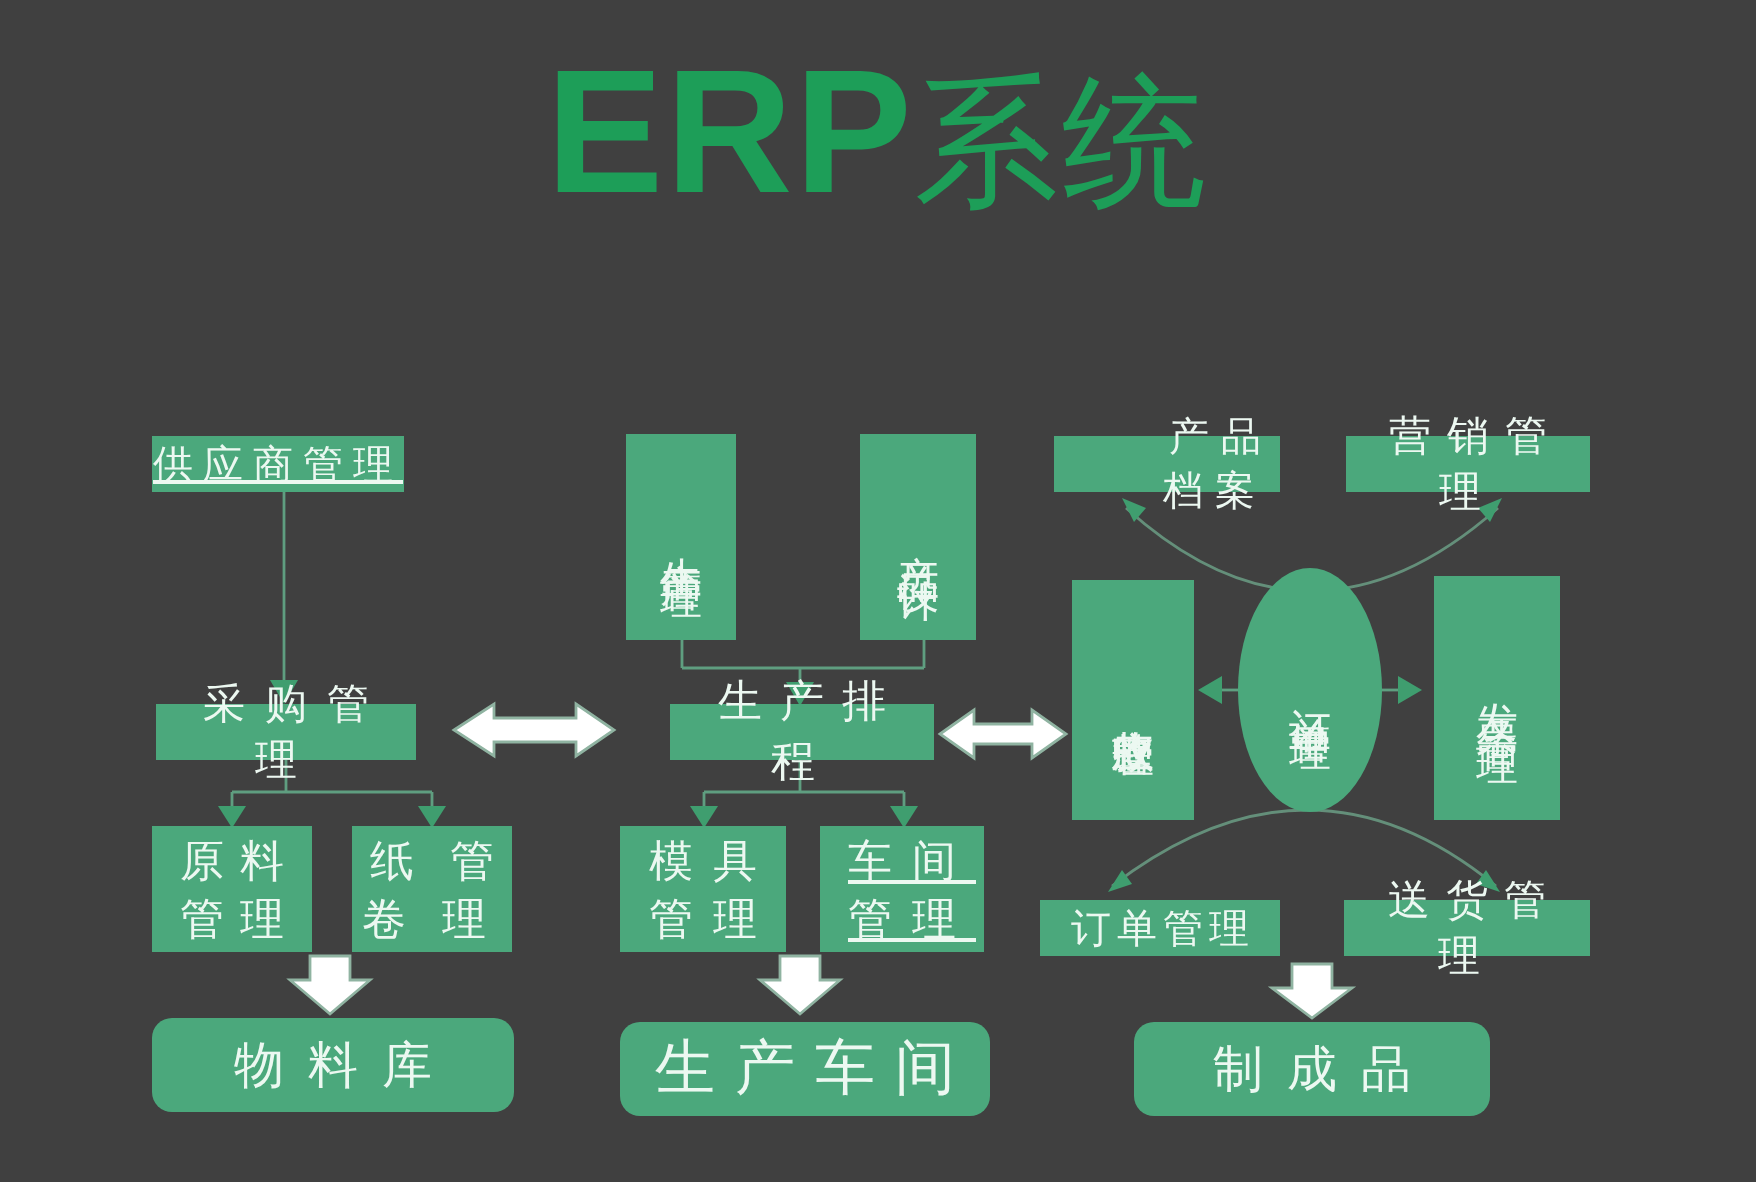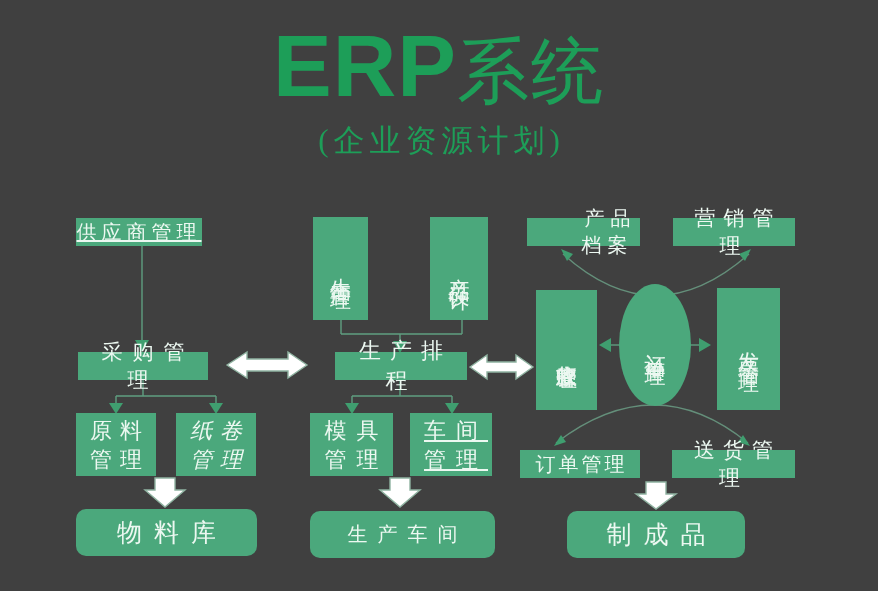--- a/index.html
+++ b/index.html
@@ -28,21 +28,20 @@
 </style>
 </head>
 <body>
 
 <div class="stage">
 
   <div class="title-block">
     <div>
       <span class="t-en">ERP</span><span class="t-cn">系统</span>
     </div>
-    <div class="subtitle">(企业资源计划)</div>
   </div>
 
   <svg class="connectors" viewBox="0 0 878 591" xmlns="http://www.w3.org/2000/svg">
     <g>
       <path class="ln" d="M142,246 V340"></path>
       <polygon class="ah" points="135,340 149,340 142,352"></polygon>
     </g>
     <g>
       <path class="ln" d="M143,380 V396 M116,396 H216 M116,396 V403 M216,396 V403"></path>
       <polygon class="ah" points="109,403 123,403 116,414"></polygon>
@@ -130,21 +129,21 @@
 
   <div class="box v" style="left:717px;top:288px;width:63px;height:122px;font-size:21px;letter-spacing:7px;">
     <span>发票管理</span>
   </div>
 
   <div class="box two" style="left:76px;top:413px;width:80px;height:63px;font-size:22px;letter-spacing:8px;text-indent:8px;line-height:29px;flex-direction:column;">
     <span>原料</span>
     <span>管理</span>
   </div>
 
-  <div class="box two" style="left:176px;top:413px;width:80px;height:63px;font-size:22px;letter-spacing:8px;text-indent:8px;line-height:29px;flex-direction:column;font-style:italic;">
+  <div class="box two" style="left:176px;top:413px;width:80px;height:63px;font-size:22px;letter-spacing:8px;text-indent:8px;line-height:29px;flex-direction:row;">
     <span>纸卷</span>
     <span>管理</span>
   </div>
 
   <div class="box two" style="left:310px;top:413px;width:83px;height:63px;font-size:22px;letter-spacing:10px;text-indent:10px;line-height:29px;flex-direction:column;">
     <span>模具</span>
     <span>管理</span>
   </div>
 
   <div class="box two" style="left:410px;top:413px;width:82px;height:63px;font-size:22px;letter-spacing:10px;text-indent:10px;line-height:29px;flex-direction:column;text-decoration:underline;">
@@ -157,21 +156,21 @@
   </div>
 
   <div class="box" style="left:672px;top:450px;width:123px;height:28px;font-size:21px;letter-spacing:8px;text-indent:8px;">
     <span>送货管理</span>
   </div>
 
   <div class="box round" style="left:76px;top:509px;width:181px;height:47px;font-size:25px;letter-spacing:12px;text-indent:12px;">
     <span>物料库</span>
   </div>
 
-  <div class="box round" style="left:310px;top:511px;width:185px;height:47px;font-size:20px;letter-spacing:10px;text-indent:10px;">
+  <div class="box round" style="left:310px;top:511px;width:185px;height:47px;font-size:30px;letter-spacing:10px;text-indent:10px;">
     <span>生产车间</span>
   </div>
 
   <div class="box round" style="left:567px;top:511px;width:178px;height:47px;font-size:25px;letter-spacing:12px;text-indent:12px;">
     <span>制成品</span>
   </div>
 
 </div>
 
 </body></html>

